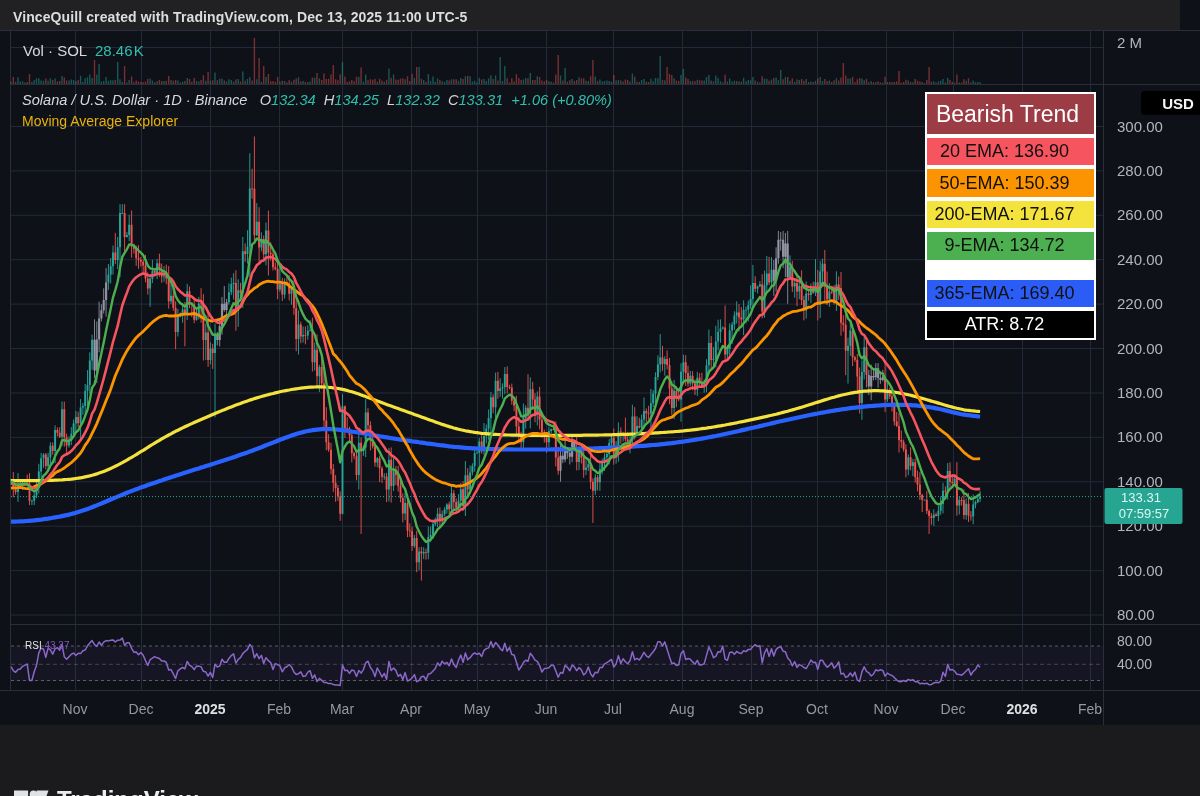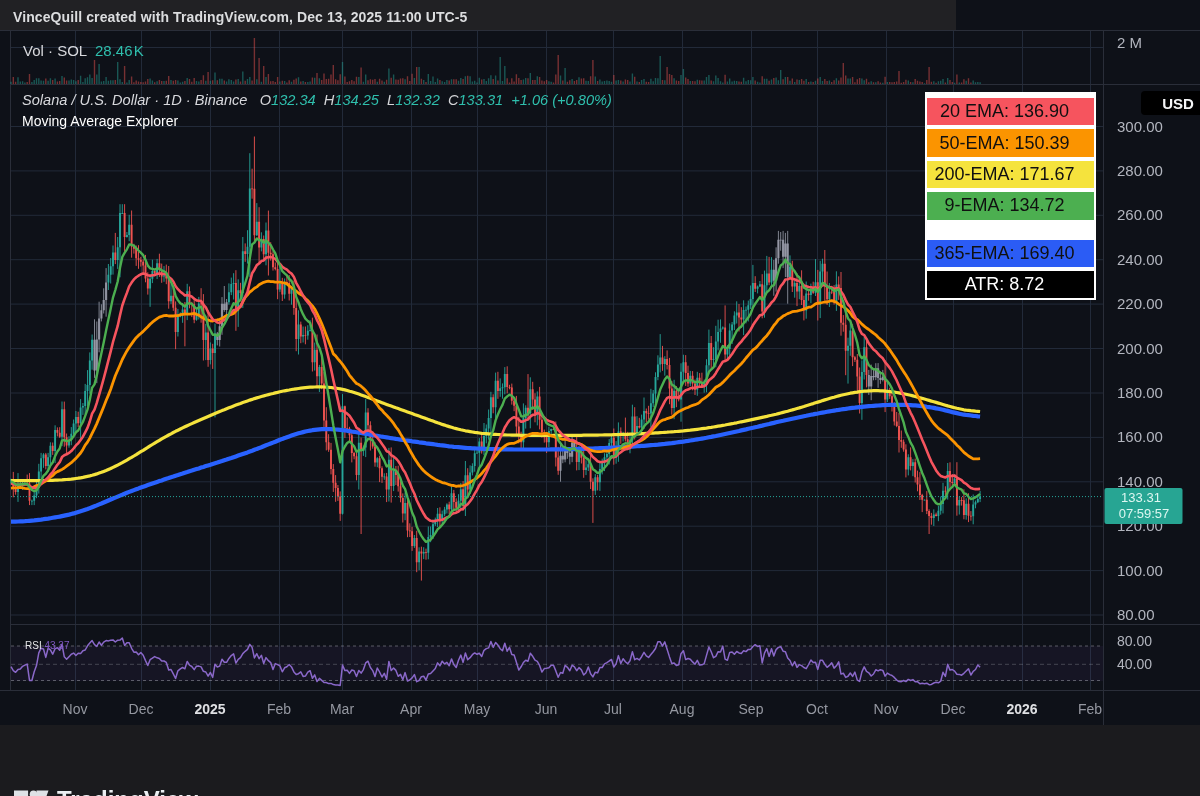--- a/index.html
+++ b/index.html
@@ -1,22 +1,22 @@
 <!DOCTYPE html>
 <html><head><meta charset="utf-8"><style>
 html,body{margin:0;padding:0;width:1200px;height:796px;background:#0e1118;overflow:hidden;
 font-family:"Liberation Sans",sans-serif;}
 .abs{position:absolute;}
-#topbar{left:0;top:0;width:956px;height:30px;background:#212124;}
+#topbar{left:0;top:0;width:1180px;height:30px;background:#212124;}
 #topbar span{position:absolute;left:13px;top:9px;font-size:14px;font-weight:700;color:#dcdddf;letter-spacing:0.1px;}
 #botbar{left:0;top:725px;width:1200px;height:71px;background:#1b1b1e;}
 .hdr1{color:#d8d9dd;font-size:15px;}
 .hdr1 .val{color:#2fbfad;}
 .hdr1 .ltr{color:#d5d6d9;}
-.hdr2{color:#ffffff;font-size:14px;}
+.hdr2{color:#eab308;font-size:14px;}
 #legend{left:925px;top:92px;width:167px;background:#fff;border:2px solid #fff;}
 #legend .hd{height:40px;background:#9c3d46;color:#fff;font-size:23px;display:flex;align-items:center;justify-content:center;padding-right:6px;}
 #legend .row{height:27.4px;margin-top:4px;color:#101010;font-size:18px;display:flex;align-items:center;justify-content:center;padding-right:12px;}
 #usd{left:1141px;top:91px;width:74px;height:24px;background:#000;border-radius:4px;color:#f5f6f7;
 font-size:15px;font-weight:700;display:flex;align-items:center;justify-content:center;}
 #tvlogo{left:14px;top:788px;}
 #tvlogo svg{display:block;}
 </style></head>
 <body>
 <svg width="1200" height="796" viewBox="0 0 1200 796" style="position:absolute;left:0;top:0">
@@ -144,20 +144,21 @@
     <span>VinceQuill created with TradingView.com, Dec 13, 2025 11:00 UTC-5</span>
   </div>
 <div class="abs hdr1" style="left:23px;top:42px;">Vol · SOL &nbsp;<span class="val">28.46 K</span></div>
 <div class="abs hdr1" style="left:22px;top:92px;font-size:14.6px;font-style:italic;">Solana / U.S. Dollar · 1D · Binance&nbsp;&nbsp;
 <span class="ltr">O</span><span class="val">132.34</span>&nbsp; <span class="ltr">H</span><span class="val">134.25</span>&nbsp;
 <span class="ltr">L</span><span class="val">132.32</span>&nbsp; <span class="ltr">C</span><span class="val">133.31</span>&nbsp;
 <span class="val">+1.06 (+0.80%)</span></div>
 <div class="abs hdr2" style="left:22px;top:113px;">Moving Average Explorer</div>
 <div class="abs" style="left:25px;top:640px;font-size:10px;color:#e4e5e7;">RSI <span style="color:#7e57c2">43.37</span></div>
 <div class="abs" id="legend">
+  <div class="hd">Bearish Trend</div>
   <div class="row" style="background:#f6545e;">20 EMA: 136.90</div>
   <div class="row" style="background:#fb9400;">50-EMA: 150.39</div>
   <div class="row" style="background:#f5e33d;">200-EMA: 171.67</div>
   <div class="row" style="background:#4caf50;">9-EMA: 134.72</div>
   <div class="row" style="background:#2b5cf5;margin-top:20px;">365-EMA: 169.40</div>
   <div class="row" style="background:#000;color:#fff;">ATR: 8.72</div>
 </div>
 <div class="abs" id="usd">USD</div>
 <div class="abs" id="botbar"></div>
 <div class="abs" id="tvlogo">

